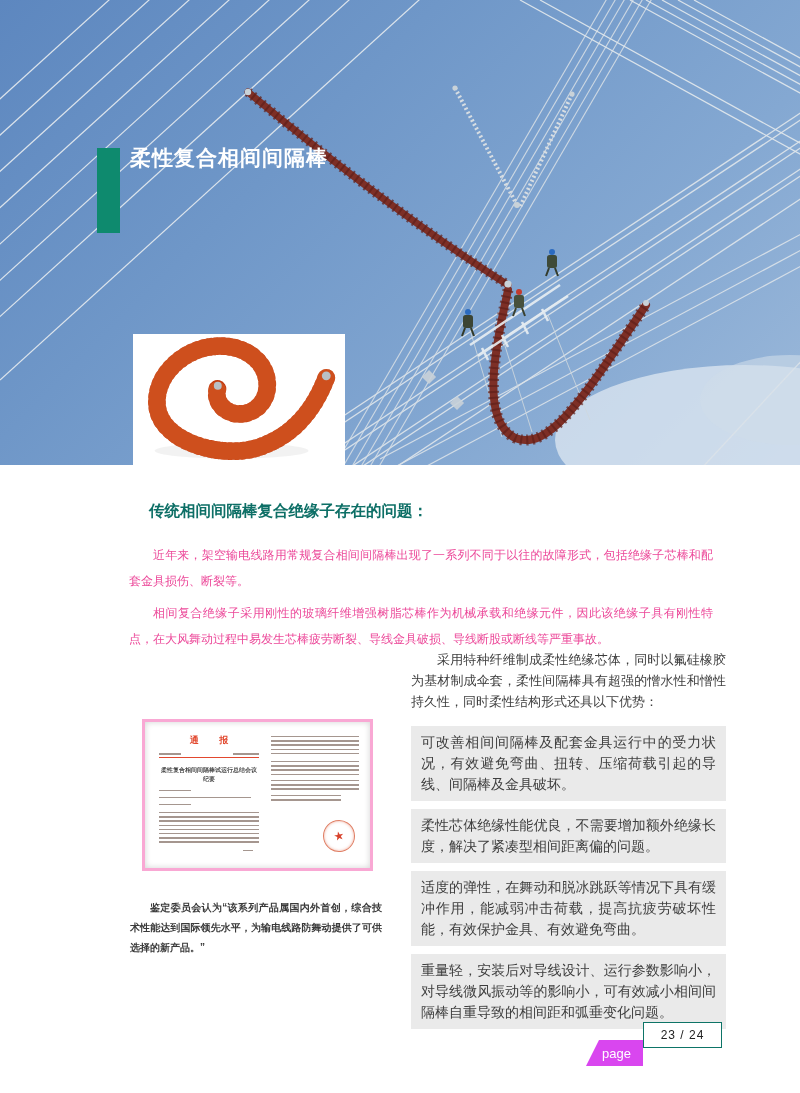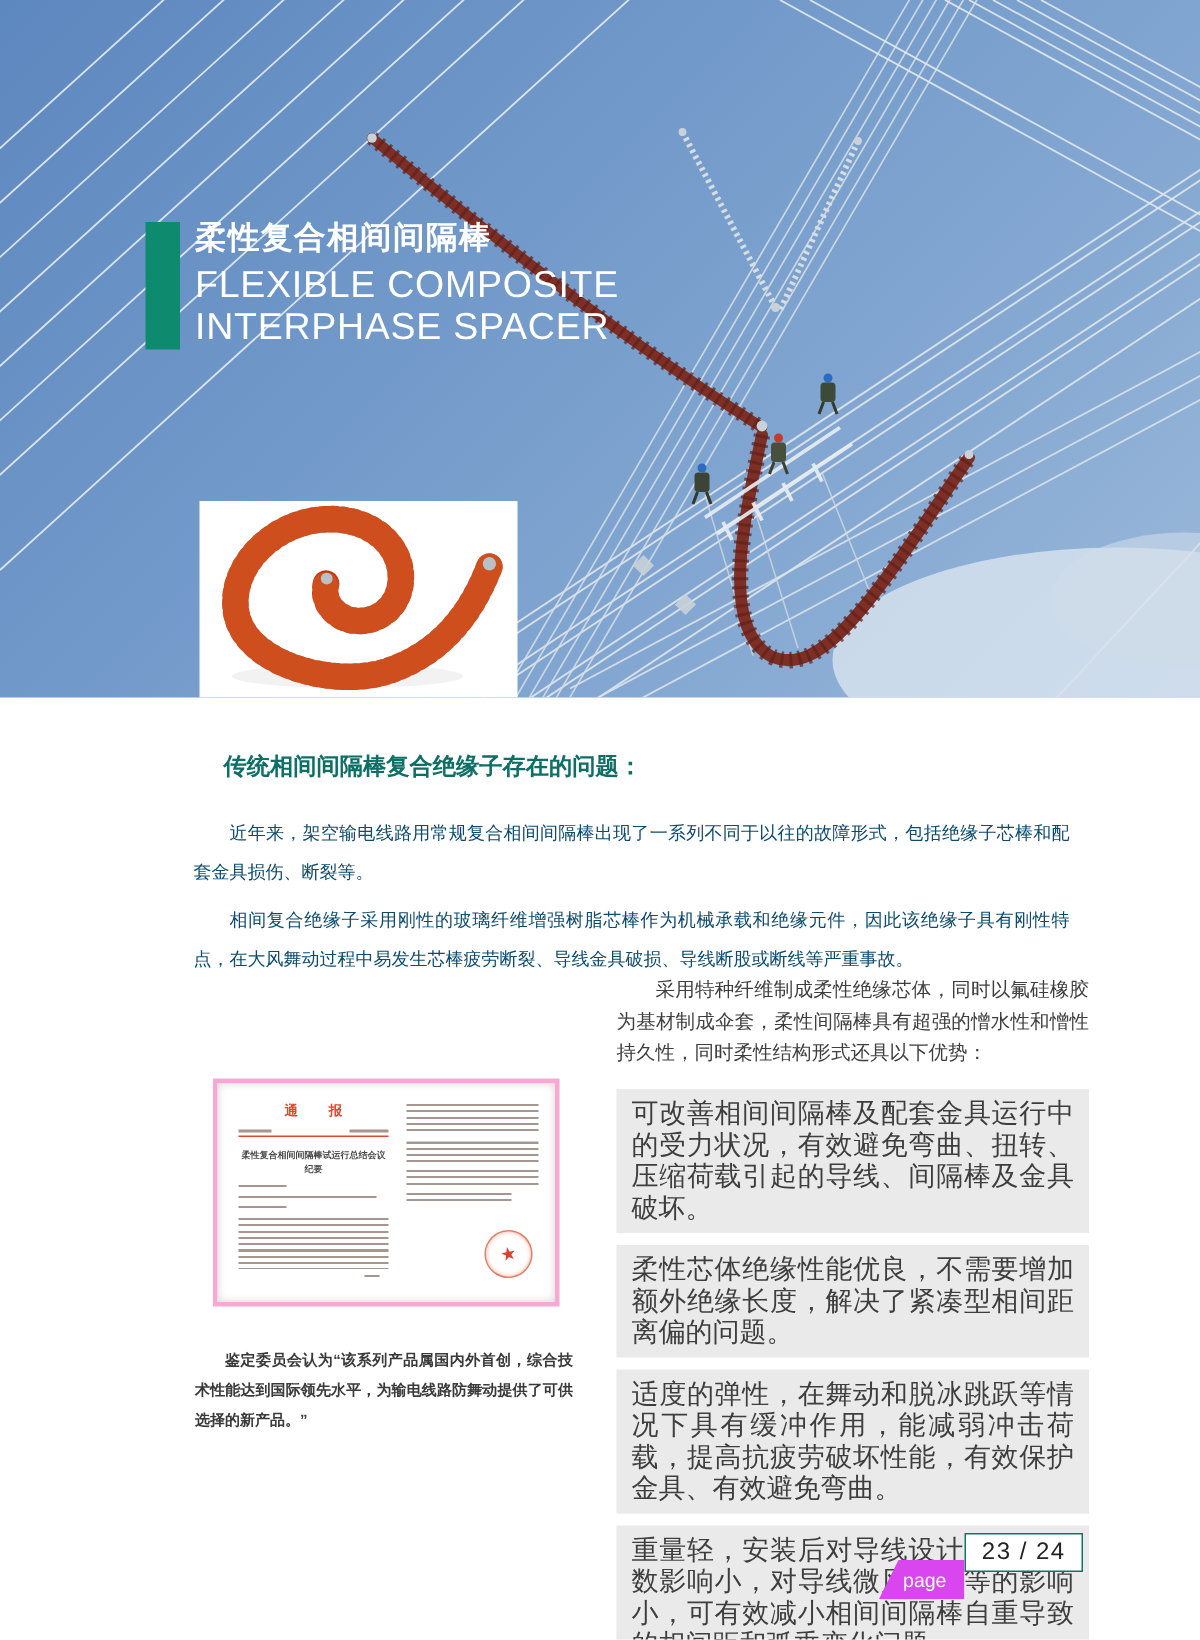--- a/index.html
+++ b/index.html
@@ -11,21 +11,21 @@
   .hero{position:absolute;left:0;top:0;width:800px;height:465px;overflow:hidden;
     background:linear-gradient(135deg,#5d87bf 0%,#6f97c8 35%,#84a8d2 70%,#9cb9da 100%);}
   .hero svg{position:absolute;left:0;top:0;}
   .title-block{position:absolute;left:0;top:0;width:800px;height:465px;padding-left:36px;}
   .accent-bar{position:absolute;left:97px;top:148px;width:23px;height:85px;background:#0e8a6e;}
   .title-zh{position:absolute;left:130px;top:144px;font-size:21px;font-weight:bold;color:#ffffff;letter-spacing:1px;}
   .title-en{position:absolute;left:130px;top:176px;font-size:25px;line-height:28px;font-weight:400;color:#ffffff;letter-spacing:.5px;}
   .inset{position:absolute;left:133px;top:334px;width:212px;height:131px;background:#ffffff;}
   
   .section-heading{position:absolute;left:129px;top:501px;width:584px;font-size:15.5px;font-weight:bold;color:#0d6f66;margin-left:20px;}
-  .para{position:absolute;left:129px;width:584px;font-size:12px;line-height:26px;text-align:justify;text-indent:2em;color:#0c4a6e;}
+  .para{position:absolute;left:129px;width:584px;font-size:12px;line-height:26px;text-align:justify;text-indent:2em;color:#ec4899;}
   #p1{top:530px;}
   #p2{top:588px;}
   
   .cert-box{position:absolute;left:142px;top:719px;width:231px;height:152px;background:#ffffff;
     border:3px solid #f9a8d4;box-sizing:border-box;box-shadow:inset 0 0 6px rgba(0,0,0,.18);}
   .cert-inner{position:relative;width:100%;height:100%;display:flex;gap:12px;padding:12px 14px;box-sizing:border-box;}
   .cert-left{width:100px;}
   .cert-right{flex:1;position:relative;}
   .cert-h{font-size:9px;font-weight:bold;color:#e2482e;letter-spacing:9px;text-align:center;padding-left:9px;}
   .cert-meta{margin-top:6px;border-bottom:1px solid #e2482e;display:flex;justify-content:space-between;padding-bottom:2px;}
@@ -33,28 +33,28 @@
   .cert-t{margin-top:8px;font-size:6px;font-weight:bold;color:#4a4a4a;text-align:center;letter-spacing:0;}
   .tl{background:repeating-linear-gradient(to bottom,#a5968f 0 1.4px,transparent 1.4px 4.2px);}
   .seal{position:absolute;right:4px;bottom:4px;width:30px;height:30px;border:1px solid #e08066;border-radius:50%;
     transform:rotate(-12deg);display:flex;align-items:center;justify-content:center;box-shadow:inset 0 0 3px rgba(224,90,60,.5);}
   .seal span{color:#d8422c;font-size:12px;line-height:12px;}
   .caption{position:absolute;left:130px;top:898px;width:252px;font-size:10px;line-height:20px;font-weight:bold;
     color:#3a3a3a;text-align:justify;text-indent:2em;}
   
   .right-col{position:absolute;left:411px;top:650px;width:315px;}
   .intro{font-size:13px;line-height:21px;text-align:justify;text-indent:2em;color:#3e3e3e;margin:0 0 13px 0;font-family:Liberation Mono, monospace;}
-  .adv-box{background:#eaeaea;padding:6px 10px;font-size:18px;line-height:21px;text-align:justify;
+  .adv-box{background:#eaeaea;padding:6px 10px;font-size:14px;line-height:21px;text-align:justify;
     color:#3e3e3e;margin-bottom:8px;box-sizing:border-box;width:315px;}
   
   .page-tab{position:absolute;left:586px;top:1022px;height:26px;display:flex;}
   .page-label{width:57px;height:26px;background:#d946ef;color:#ffffff;font-size:13px;
     display:flex;align-items:center;justify-content:center;clip-path:polygon(13px 0,100% 0,100% 100%,0 100%);padding-left:4px;box-sizing:border-box;margin-top:18px;}
   .page-num{width:79px;height:26px;background:#ffffff;border:1.5px solid #0d7467;box-sizing:border-box;
-    color:#222222;font-size:16px;letter-spacing:1px;display:flex;align-items:center;justify-content:center;}
+    color:#222222;font-size:12px;letter-spacing:1px;display:flex;align-items:center;justify-content:center;}
 </style>
 </head>
 <body>
 
 <div class="hero">
   <svg width="800" height="465" viewBox="0 0 800 465">
 
     <ellipse cx="745" cy="440" rx="190" ry="75" fill="#dfe8f1" opacity="0.75"></ellipse>
     <ellipse cx="790" cy="400" rx="90" ry="45" fill="#cfdcea" opacity="0.6"></ellipse>
 
@@ -161,24 +161,20 @@
         <circle cx="468" cy="312" r="3" fill="#2b6bc0"></circle>
           <rect x="463" y="315" width="10" height="13" rx="2.5" fill="#3c4535"></rect>
         <path d="M465,328 L462,336 M471,328 L474,336" stroke="#323927" stroke-width="2"></path>
       </g>
     </g>
   </svg>
 
   <div class="title-block">
     <div class="accent-bar"></div>
     <div class="title-zh">柔性复合相间间隔棒</div>
-    <div class="title-en">
-      <div>FLEXIBLE COMPOSITE</div>
-      <div>INTERPHASE SPACER</div>
-    </div>
   </div>
 
   <div class="inset">
     <svg width="212" height="131" viewBox="0 0 215 132">
       <ellipse cx="100" cy="118" rx="78" ry="8" fill="#e9e9e9" opacity="0.6"></ellipse>
       <g fill="none" stroke-linecap="round">
         <path d="M196,44 C 182,80 160,104 126,115 C 90,126 32,110 25,76 C 19,44 50,14 84,12 C 112,10 134,26 136,48 C 138,70 120,84 102,80 C 90,77 82,66 86,54" stroke="#8f200c" stroke-width="12"></path>
         <path d="M196,44 C 182,80 160,104 126,115 C 90,126 32,110 25,76 C 19,44 50,14 84,12 C 112,10 134,26 136,48 C 138,70 120,84 102,80 C 90,77 82,66 86,54" stroke="#c0390f" stroke-width="18" stroke-dasharray="2.5 4"></path>
         <path d="M196,44 C 182,80 160,104 126,115 C 90,126 32,110 25,76 C 19,44 50,14 84,12 C 112,10 134,26 136,48 C 138,70 120,84 102,80 C 90,77 82,66 86,54" stroke="#e06a2e" stroke-width="18" stroke-dasharray="1 5.5" opacity="0.45"></path>
       </g>

